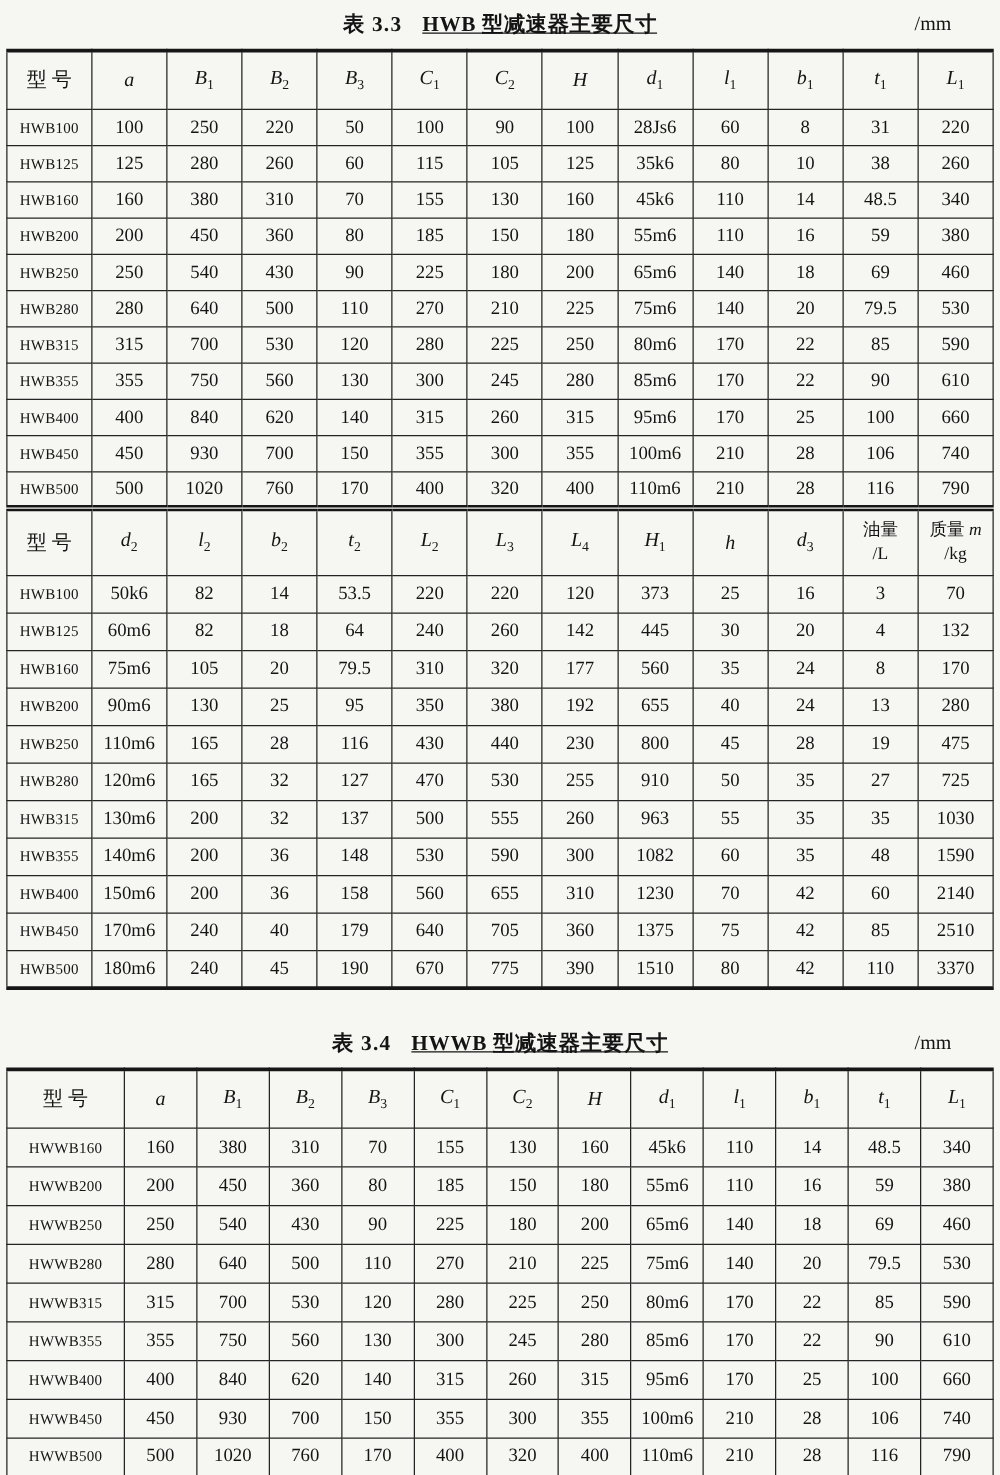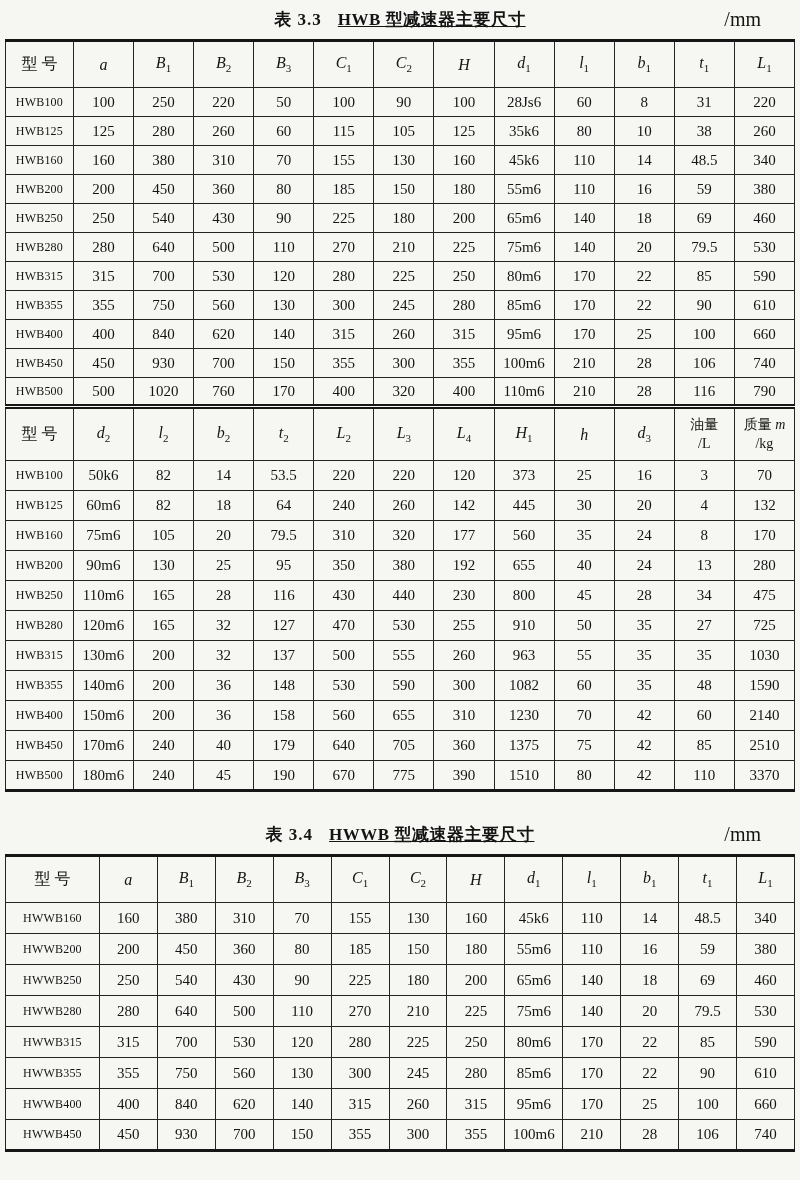--- a/index.html
+++ b/index.html
@@ -17,21 +17,21 @@
     position: relative;
     text-align: center;
     height: 27px; line-height: 27px;
     font-size: 17px; font-weight: bold;
     margin-bottom: 6px;
   }
   .caption .tbl-label { margin-right: 16px; letter-spacing: 1px; }
   .caption .tbl-title { letter-spacing: 0.5px; text-decoration: underline; }
   .caption .unit {
     position: absolute; right: 34px; top: 0;
-    font-weight: normal; font-size: 20px; letter-spacing: 0;
+    font-weight: normal; font-size: 16px; letter-spacing: 0;
   }
   .caption2 { margin-top: 29px; }
 
   
   table {
     width: 100%;
     border-collapse: collapse;
     table-layout: fixed;
     border-top: 3px solid #161616;
     border-bottom: 3px solid #161616;
@@ -341,21 +341,21 @@
             <td class="val">110m6</td>
             <td class="val">165</td>
             <td class="val">28</td>
             <td class="val">116</td>
             <td class="val">430</td>
             <td class="val">440</td>
             <td class="val">230</td>
             <td class="val">800</td>
             <td class="val">45</td>
             <td class="val">28</td>
-            <td class="val">34</td>
+            <td class="val">19</td>
             <td class="val">475</td>
           </tr>
           <tr class="sec1">
             <td class="model">HWB280</td>
             <td class="val">120m6</td>
             <td class="val">165</td>
             <td class="val">32</td>
             <td class="val">127</td>
             <td class="val">470</td>
             <td class="val">530</td>
@@ -581,17 +581,32 @@
             <td class="val">150</td>
             <td class="val">355</td>
             <td class="val">300</td>
             <td class="val">355</td>
             <td class="val">100m6</td>
             <td class="val">210</td>
             <td class="val">28</td>
             <td class="val">106</td>
             <td class="val">740</td>
           </tr>
+          <tr class="sec0">
+            <td class="model">HWWB500</td>
+            <td class="val">500</td>
+            <td class="val">1020</td>
+            <td class="val">760</td>
+            <td class="val">170</td>
+            <td class="val">400</td>
+            <td class="val">320</td>
+            <td class="val">400</td>
+            <td class="val">110m6</td>
+            <td class="val">210</td>
+            <td class="val">28</td>
+            <td class="val">116</td>
+            <td class="val">790</td>
+          </tr>
         </tbody>
       </table>
     </div>
 
 </div>
 
 </body></html>

